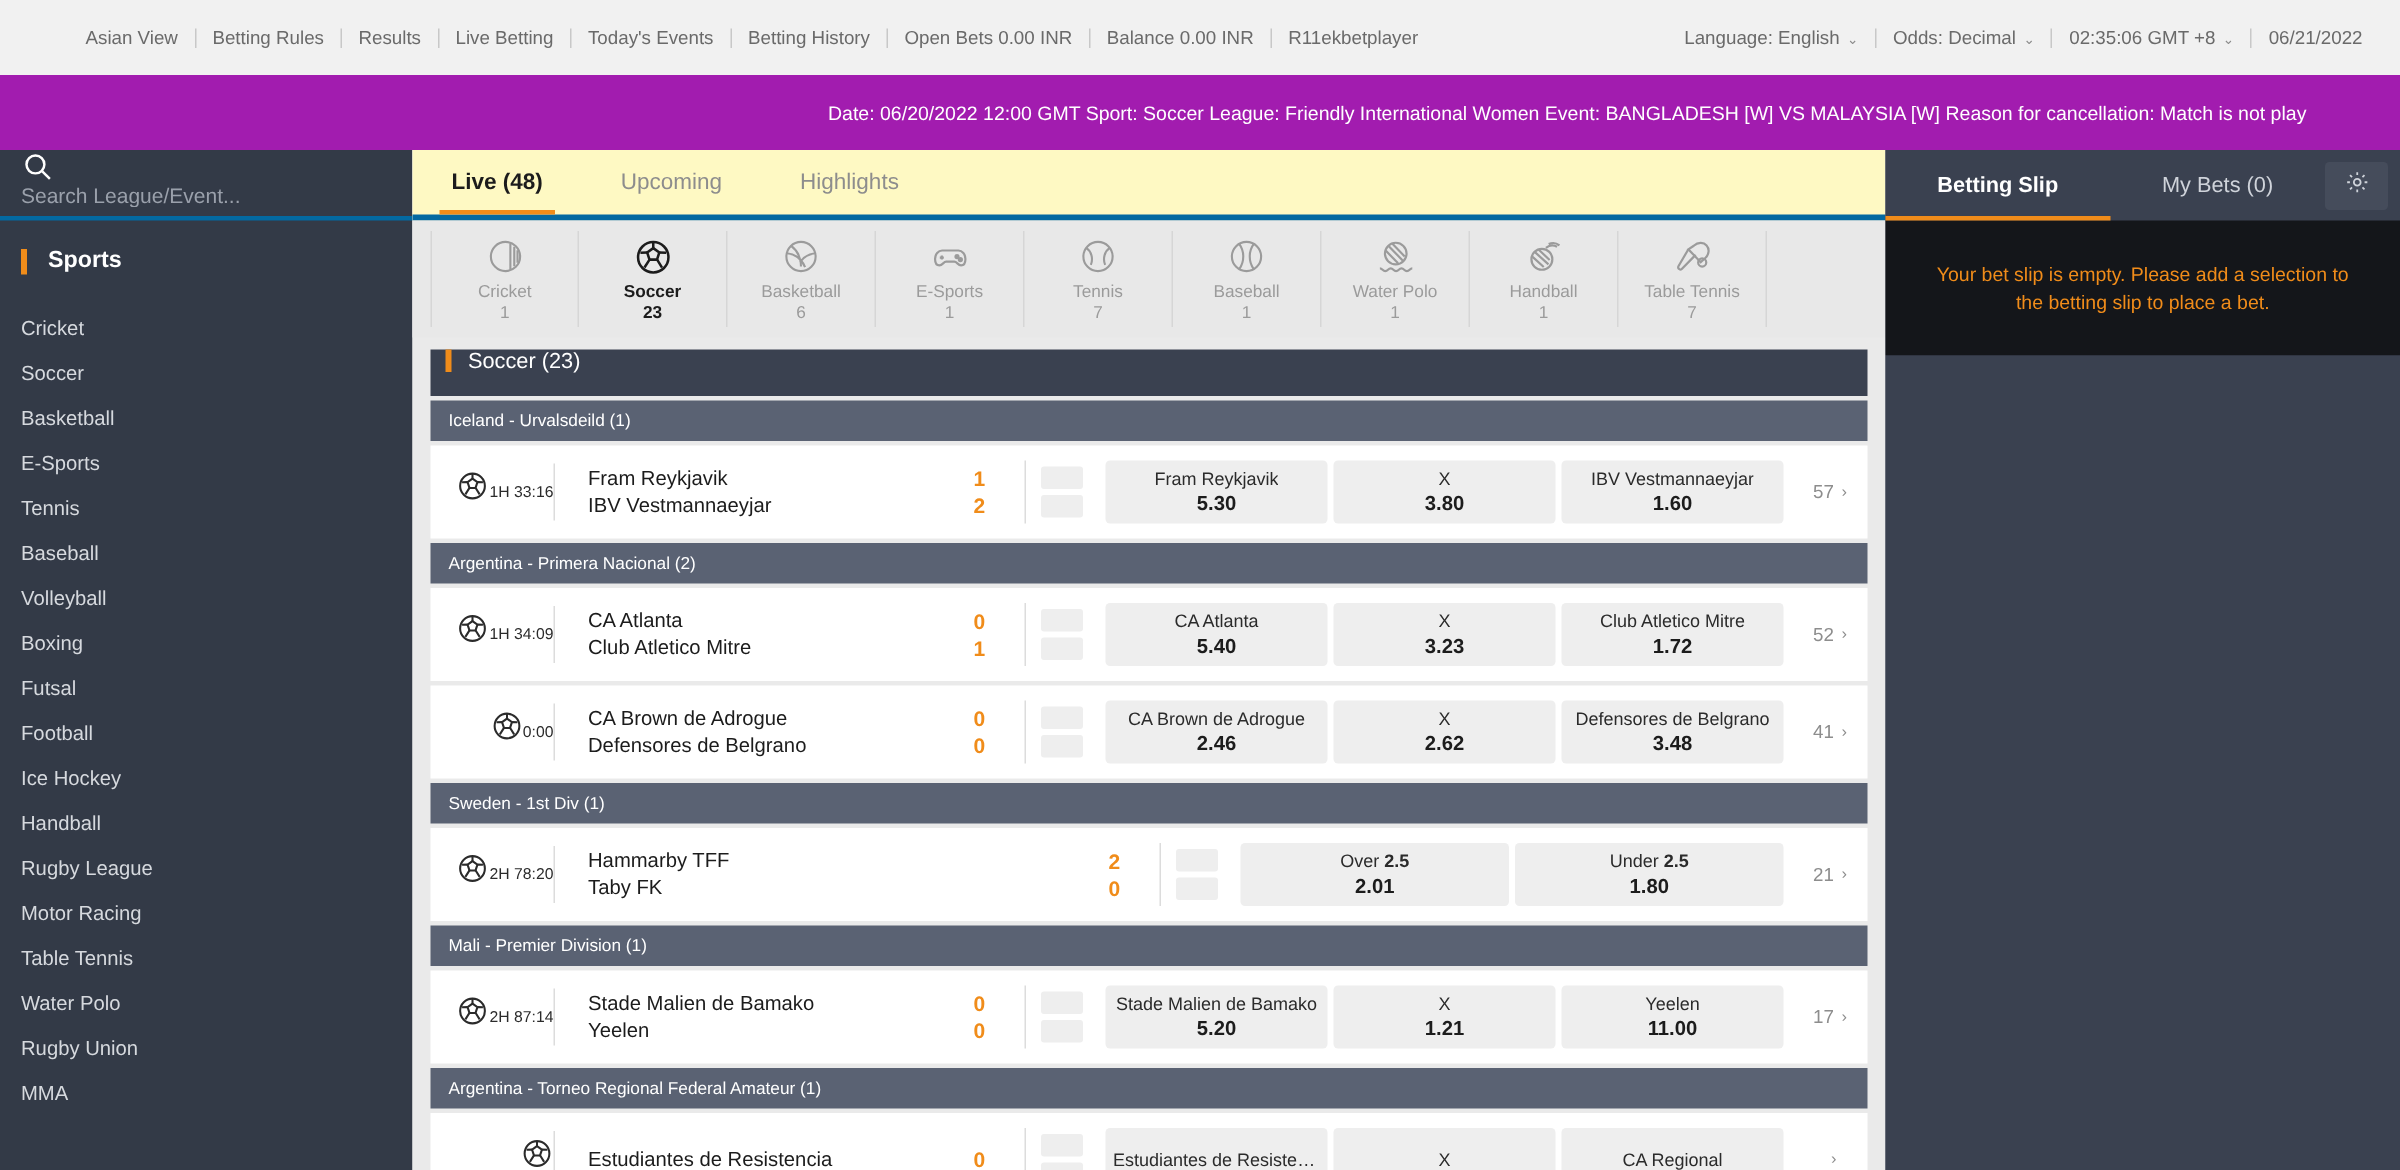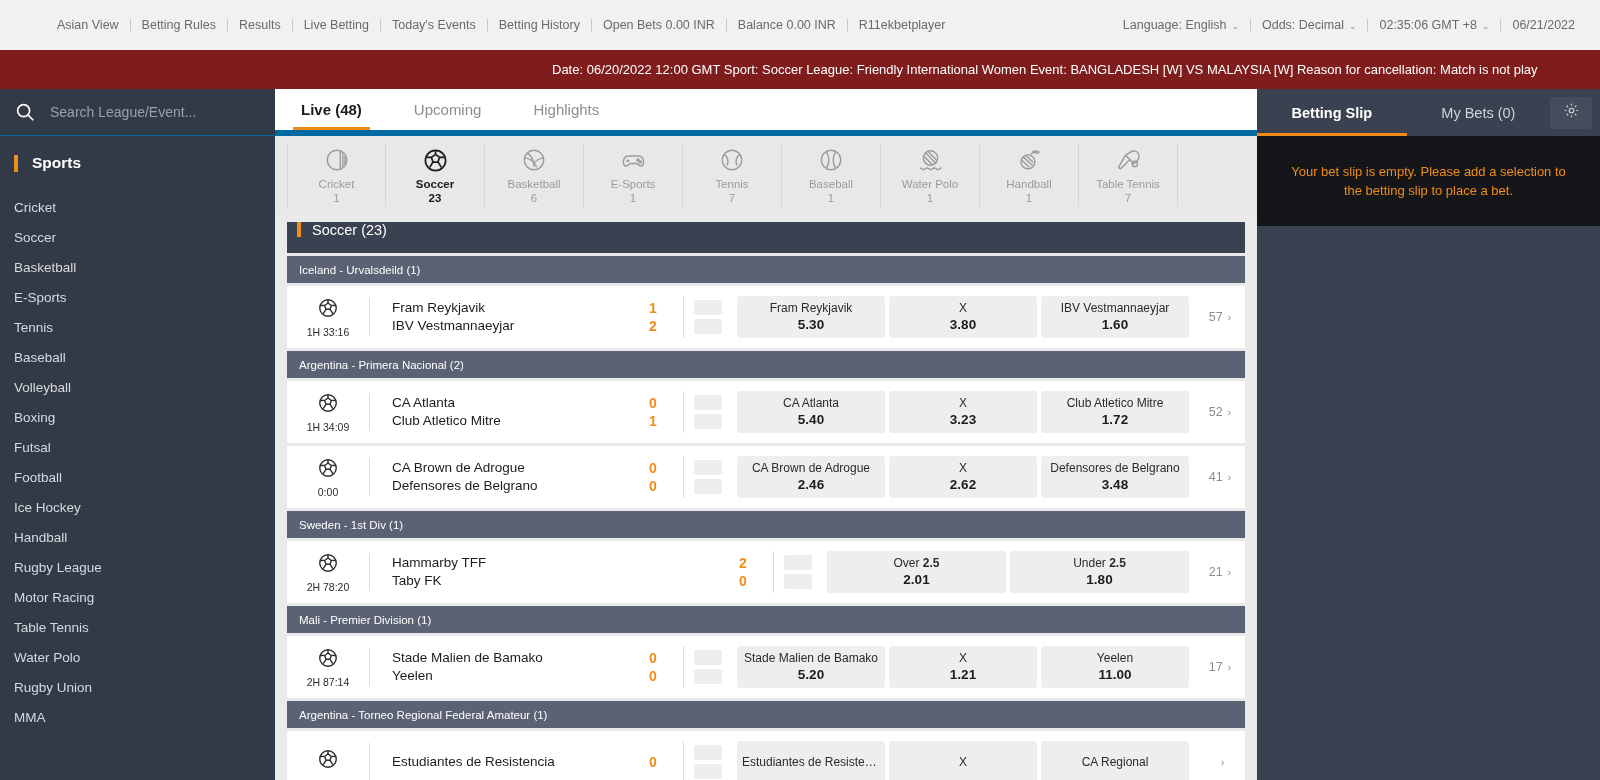--- a/index.html
+++ b/index.html
@@ -23,36 +23,36 @@
   .topnav, .topright { display: flex; align-items: center; }
   .topnav a, .topright .tr-item {
     padding: 0 11px; color: #6a6a6a; text-decoration: none; white-space: nowrap;
   }
   .topnav a:first-child { padding-left: 4px; margin-left: 39px; }
   .divider { width: 1px; height: 13px; background: #c8c8c8; }
   .caret { font-size: 9px; margin-left: 5px; color: #8b8b8b; }
 
   
   .announce {
-    height: 39px; width: 100%;
-    background: #7f1d1d; color: #ffffff;
+    height: 50px; width: 100%;
+    background: #a21caf; color: #ffffff;
     font-size: 13px;
     display: flex; align-items: center;
     overflow: hidden; white-space: nowrap;
   }
   .announce-text { padding-left: 552px; }
 
   
   .layout { display: flex; height: 696px; width: 100%; }
 
   
   .sidebar { width: 275px; background: #333a47; flex: 0 0 275px; }
   .searchbox {
-    height: 47px; display: flex; align-items: center;
-    padding: 0 14px; border-bottom: 1px solid #0369a1;
+    height: 47px; display: flex; align-items: flex-start;
+    padding: 0 14px; border-bottom: 3px solid #0369a1; flex-direction: column;
   }
   .search-icon { width: 22px; height: 22px; flex: 0 0 22px; margin-right: 14px; }
   .search-input {
     background: transparent; border: none; outline: none;
     color: #c9cdd4; font-size: 14px;
     font-family: "Liberation Sans", sans-serif; width: 190px;
   }
   .search-input::placeholder { color: #9aa0ab; }
   .sports-head {
     display: flex; align-items: center; height: 44px;
@@ -63,22 +63,22 @@
   .sport-list { padding-top: 7px; }
   .sport-item {
     height: 30px; display: flex; align-items: center;
     padding-left: 14px; color: #d6d9de; font-size: 13.5px;
     cursor: pointer;
   }
 
   
   .center { flex: 1 1 auto; display: flex; flex-direction: column; background: #eaeaea; min-width: 0; }
   .tabstrip {
-    height: 47px; background: #ffffff; display: flex; align-items: flex-end;
-    border-bottom: 6px solid #0369a1; flex: 0 0 47px;
+    height: 47px; background: #fef9c3; display: flex; align-items: flex-end;
+    border-bottom: 4px solid #0369a1; flex: 0 0 47px;
   }
   .tab {
     padding: 0 26px; height: 100%; display: flex; align-items: center;
     font-size: 15px; color: #8d8d8d; cursor: pointer; position: relative;
   }
   .tab.active { color: #1c1c1c; font-weight: bold; }
   .tab.active::after {
     content: ""; position: absolute; left: 18px; right: 18px; bottom: 0;
     height: 3px; background: #f08c1a;
   }
@@ -113,22 +113,22 @@
     padding-left: 12px; color: #ffffff; font-size: 11.5px;
     margin-bottom: 3px;
     text-align: right;
   }
 
   .match-row {
     background: #ffffff; height: 62px; display: flex; align-items: center;
     margin-bottom: 3px;
   }
   .mr-time {
-    width: 82px; flex: 0 0 82px; display: flex; flex-direction: column;
-    align-items: center; justify-content: flex-start;
+    width: 82px; flex: 0 0 82px; display: flex; flex-direction: row;
+    align-items: center; justify-content: flex-end;
   }
   .mr-time .ball { margin-bottom: 3px; }
   .mr-time .clk { font-size: 10.5px; color: #2b2b2b; }
   .mr-sep { width: 1px; height: 38px; background: #dcdcdc; flex: 0 0 1px; }
   .mr-teams {
     flex: 1 1 auto; padding-left: 22px; min-width: 0;
     display: flex; flex-direction: column; justify-content: center;
   }
   .mr-teams div { font-size: 13.5px; color: #1c1c1c; line-height: 18px; white-space: nowrap; overflow: hidden; text-overflow: ellipsis; }
   .mr-score {

